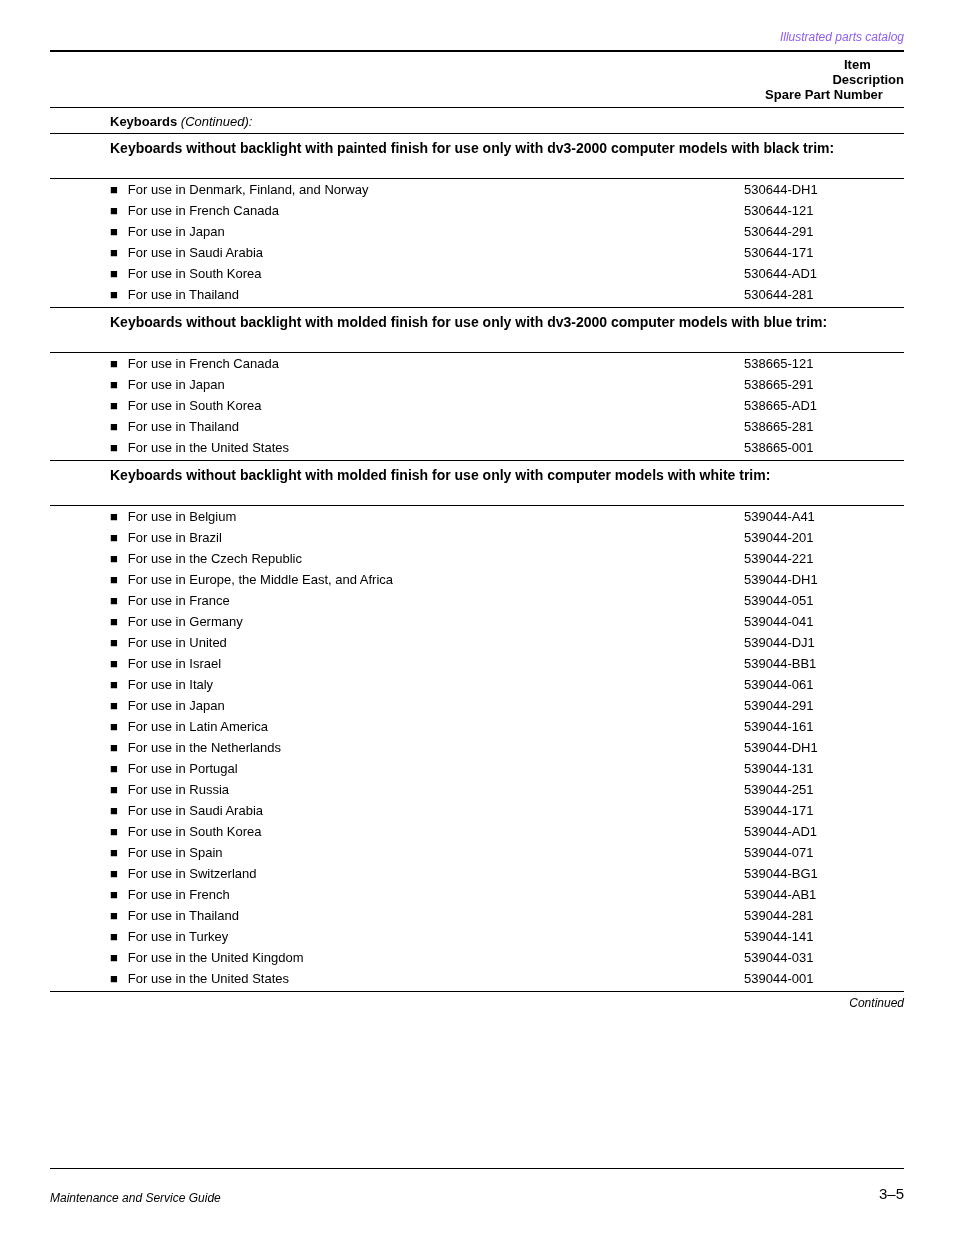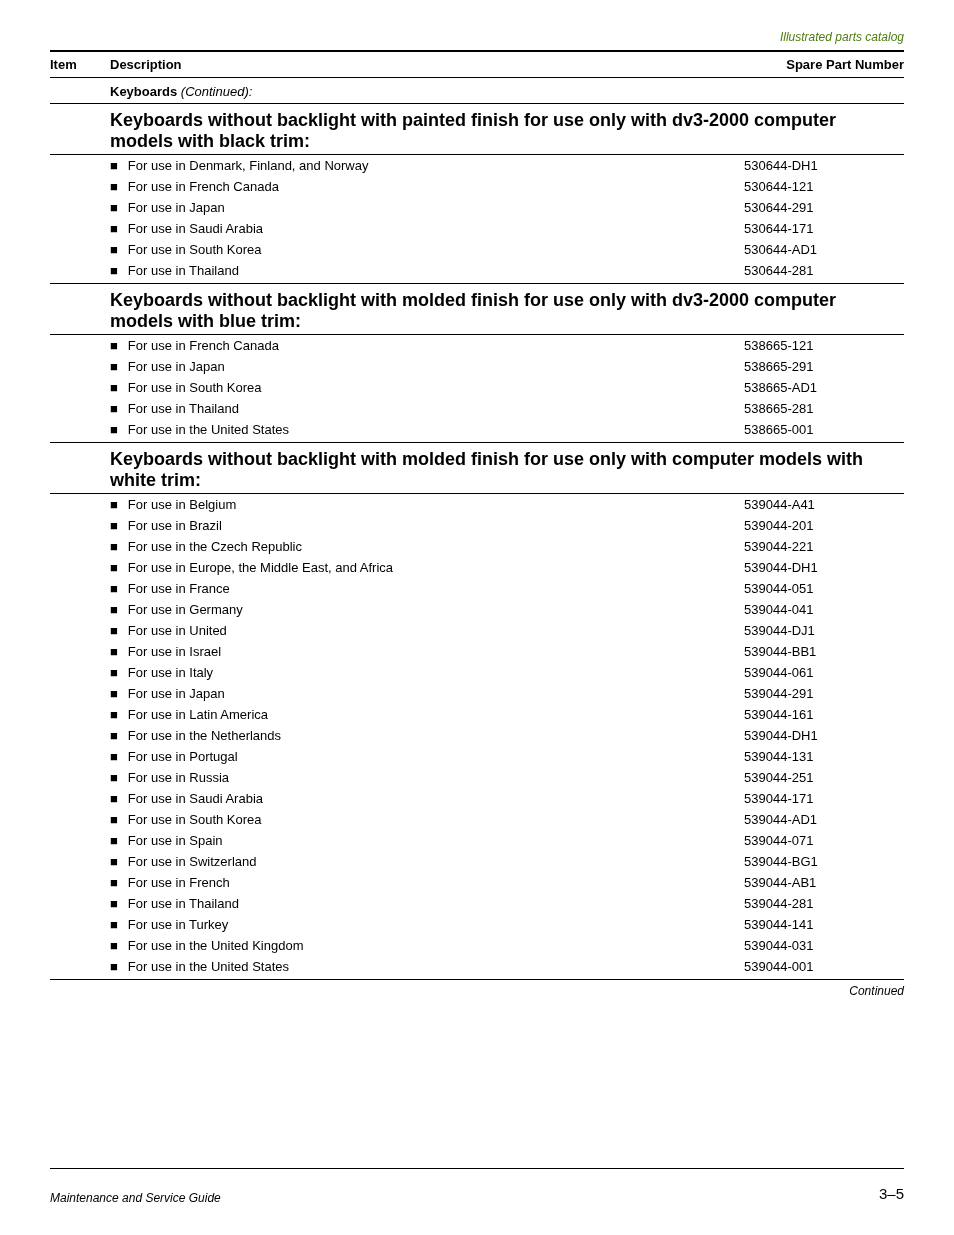--- a/index.html
+++ b/index.html
@@ -17,69 +17,69 @@
       min-height: 1235px;
       padding: 30px 50px 30px 50px;
       display: flex;
       flex-direction: column;
     }
     .top-header {
       text-align: right;
       font-style: italic;
       font-size: 12px;
       margin-bottom: 6px;
-      color: #4d7c0f;
+      color: #8b5cf6;
     }
     .header-rule-top {
       border: none;
       border-top: 2px solid #000;
       margin-bottom: 0;
     }
     .col-header-row {
       display: flex;
-      flex-direction: row;
+      flex-direction: column;
       align-items: flex-end;
       padding: 5px 0 5px 0;
       border-bottom: 1.5px solid #000;
     }
     .col-item {
       width: 60px;
       font-weight: bold;
       font-size: 13px;
     }
     .col-description {
       flex: 1;
       font-weight: bold;
       font-size: 13px;
     }
     .col-spare {
       width: 160px;
       font-weight: bold;
       font-size: 13px;
-      text-align: right;
+      text-align: center;
     }
     .content-area {
       flex: 1;
     }
     .keyboards-continued {
       font-size: 13px;
       padding: 6px 0 4px 60px;
       border-bottom: 1px solid #000;
     }
     .keyboards-continued span {
       font-weight: bold;
     }
     .keyboards-continued em {
       font-style: italic;
       font-weight: normal;
     }
     .section-header {
       font-weight: bold;
-      font-size: 18px;
-      padding: 6px 0 2px 60px;
+      font-size: 14px;
+      padding: 6px 0 22px 60px;
       border-bottom: 1px solid #000;
     }
     .entry-row {
       display: flex;
       flex-direction: row;
       align-items: baseline;
       padding: 3px 0;
     }
     .entry-item-col {
       width: 60px;

